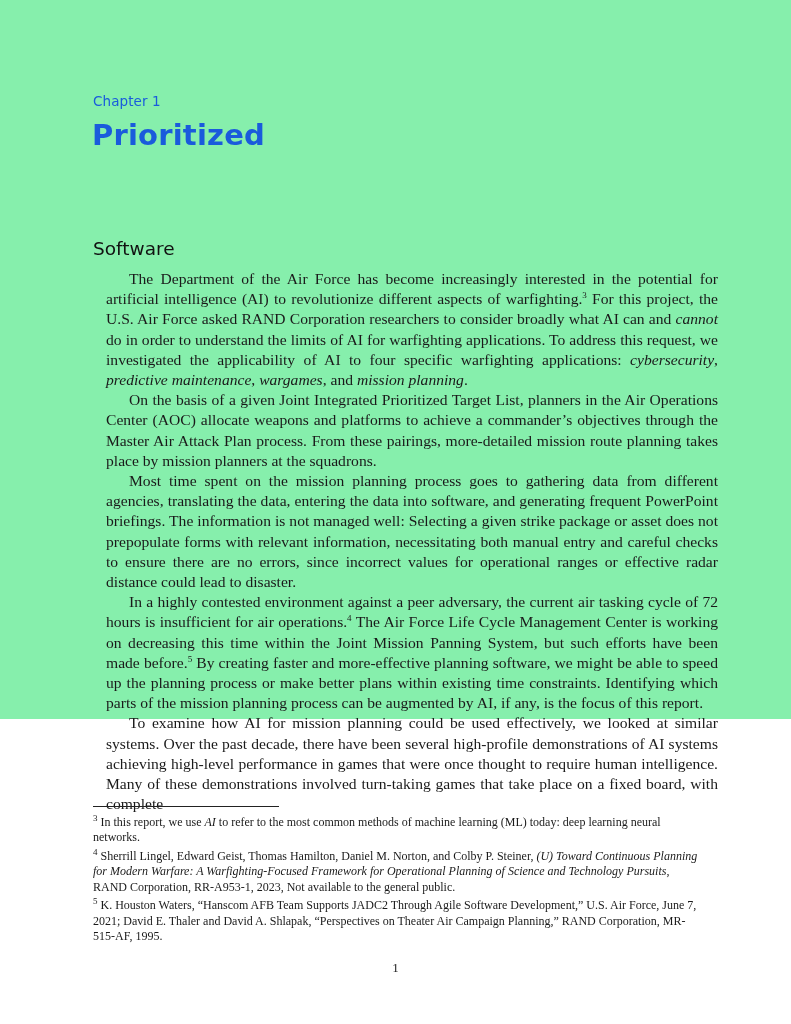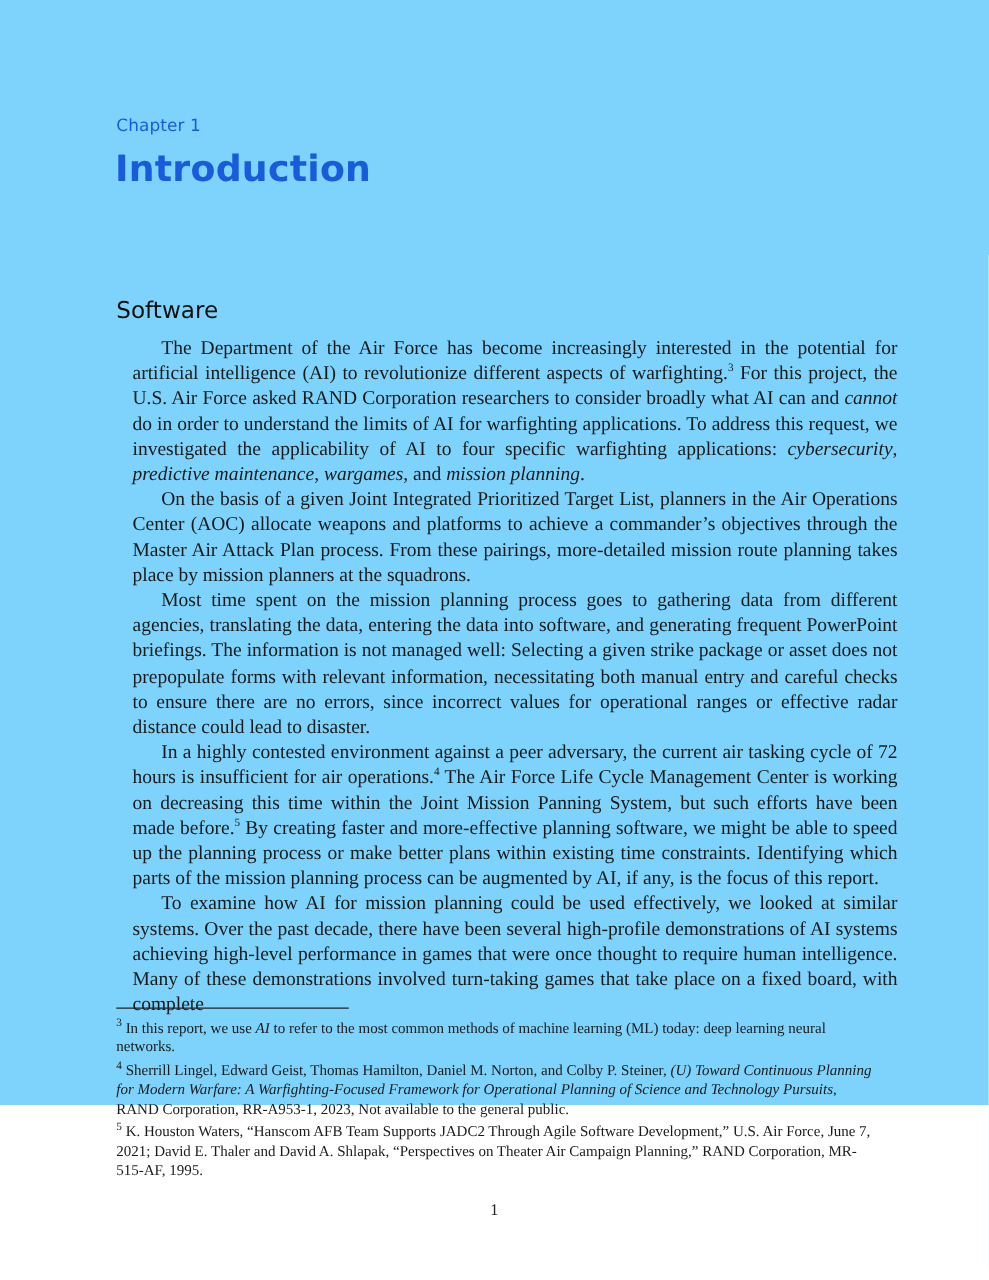--- a/index.html
+++ b/index.html
@@ -1,17 +1,17 @@
 <!DOCTYPE html>
 <html><head>
   <meta charset="utf-8">
   <style>
     html, body { margin: 0; padding: 0; background: #ffffff; }
     body { width: 791px; height: 1024px; position: relative; overflow: hidden; }
-    .page { position: absolute; left: 0; top: 0; width: 791px; height: 884px; background: #7dd3fc; }
+    .page { position: absolute; left: 0; top: 0; width: 791px; height: 719px; background: #86efac; }
     .chapter-label {
       position: absolute; left: 93px; top: 93px;
       font-family: "DejaVu Sans", sans-serif; font-size: 13.5px; color: #1a5bdc;
       letter-spacing: 0.1px;
     }
     .chapter-title {
       position: absolute; left: 92px; top: 118px;
       font-family: "DejaVu Sans", sans-serif; font-weight: bold; font-size: 29px;
       color: #1a5bdc; letter-spacing: 0.2px;
     }
@@ -40,21 +40,21 @@
       position: absolute; left: 0; width: 791px; top: 960px; text-align: center;
       font-family: "Liberation Serif", serif; font-size: 13px; color: #222;
     }
     i { font-style: italic; }
   </style>
 </head>
 <body>
 
 <div class="page">
   <div class="chapter-label">Chapter 1</div>
-  <div class="chapter-title">Introduction</div>
+  <div class="chapter-title">Prioritized</div>
   <div class="section-heading">Software</div>
 
   <div class="body-text">
     <p>The Department of the Air Force has become increasingly interested in the potential for artificial intelligence (AI) to revolutionize different aspects of warfighting.<sup>3</sup> For this project, the U.S. Air Force asked RAND Corporation researchers to consider broadly what AI can and <i>cannot</i> do in order to understand the limits of AI for warfighting applications. To address this request, we investigated the applicability of AI to four specific warfighting applications: <i>cybersecurity</i>, <i>predictive maintenance</i>, <i>wargames</i>, and <i>mission planning</i>.</p>
     <p>On the basis of a given Joint Integrated Prioritized Target List, planners in the Air Operations Center (AOC) allocate weapons and platforms to achieve a commander’s objectives through the Master Air Attack Plan process. From these pairings, more-detailed mission route planning takes place by mission planners at the squadrons.</p>
     <p>Most time spent on the mission planning process goes to gathering data from different agencies, translating the data, entering the data into software, and generating frequent PowerPoint briefings. The information is not managed well: Selecting a given strike package or asset does not prepopulate forms with relevant information, necessitating both manual entry and careful checks to ensure there are no errors, since incorrect values for operational ranges or effective radar distance could lead to disaster.</p>
     <p>In a highly contested environment against a peer adversary, the current air tasking cycle of 72 hours is insufficient for air operations.<sup>4</sup> The Air Force Life Cycle Management Center is working on decreasing this time within the Joint Mission Panning System, but such efforts have been made before.<sup>5</sup> By creating faster and more-effective planning software, we might be able to speed up the planning process or make better plans within existing time constraints. Identifying which parts of the mission planning process can be augmented by AI, if any, is the focus of this report.</p>
     <p>To examine how AI for mission planning could be used effectively, we looked at similar systems. Over the past decade, there have been several high-profile demonstrations of AI systems achieving high-level performance in games that were once thought to require human intelligence. Many of these demonstrations involved turn-taking games that take place on a fixed board, with complete</p>
   </div>
 

